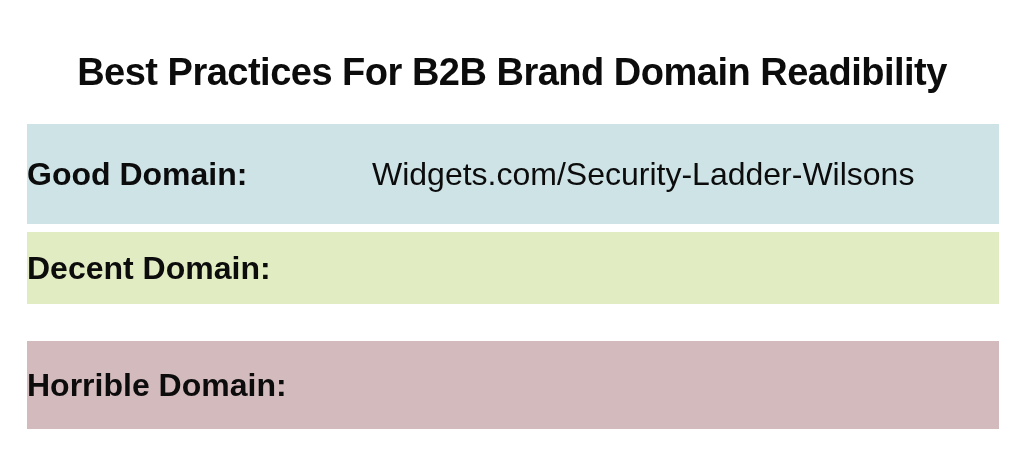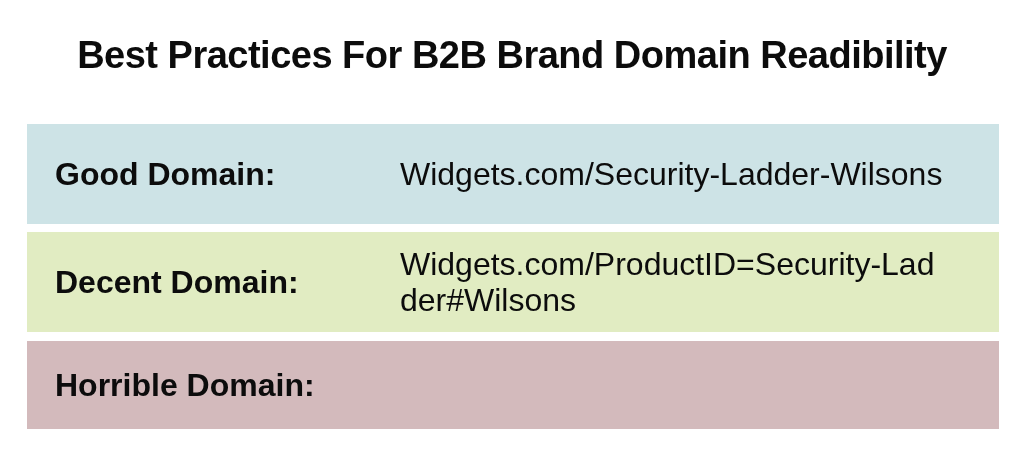--- a/index.html
+++ b/index.html
@@ -10,44 +10,43 @@
   body {
     position: relative;
     width: 1024px;
     height: 472px;
     overflow: hidden;
     font-family: "Liberation Sans", sans-serif;
     color: var(--text, #0c0c0c);
   }
   .title {
     position: absolute;
-    top: 9px;
+    top: 26px;
     left: 0;
     width: 1024px;
     text-align: center;
     font-size: 38px;
     font-weight: bold;
     letter-spacing: -0.5px;
     color: var(--text, #0c0c0c);
     white-space: nowrap;
   }
   .row {
     position: absolute;
     left: 27px;
     width: 972px;
     display: flex;
     align-items: center;
     box-sizing: border-box;
   }
   .row-good     { top: 124px; height: 100px; background: var(--good-bg,     #cde3e6); }
-  .row-decent   { top: 232px; height: 100px; background: var(--decent-bg,   #e1ecc2); }
+  .row-decent   { top: 232px; height: 72px; background: var(--decent-bg,   #e1ecc2); }
   .row-horrible { top: 341px; height: 88px; background: var(--horrible-bg, #d3babc); }
   .label {
     flex: 0 0 345px;
-    padding-left: 28px;
     font-size: 32px;
     font-weight: bold;
     white-space: nowrap;
   }
   .url {
     flex: 1 1 auto;
     padding-right: 28px;
     font-size: 32px;
     line-height: 36px;
     font-weight: normal;
@@ -64,23 +63,19 @@
 
 <div class="row row-good">
   <div class="label">Good Domain:</div>
   <div class="url">
     <span class="line">Widgets.com/Security-Ladder-Wilsons</span>
   </div>
 </div>
 
 <div class="row row-decent">
   <div class="label">Decent Domain:</div>
-  <div class="url">
-    <span class="line">Widgets.com/ProductID=Security-Lad</span>
-    <span class="line">der#Wilsons</span>
-  </div>
 </div>
 
 <div class="row row-horrible">
   <div class="label">Horrible Domain:</div>
   <div class="url">
   </div>
 </div>
 
 </body></html>

